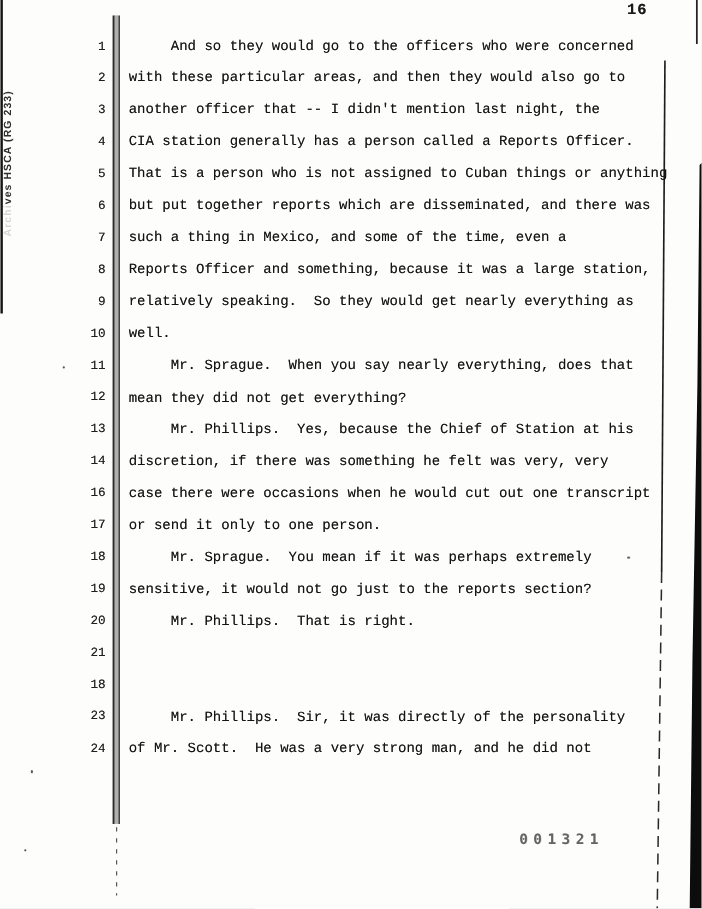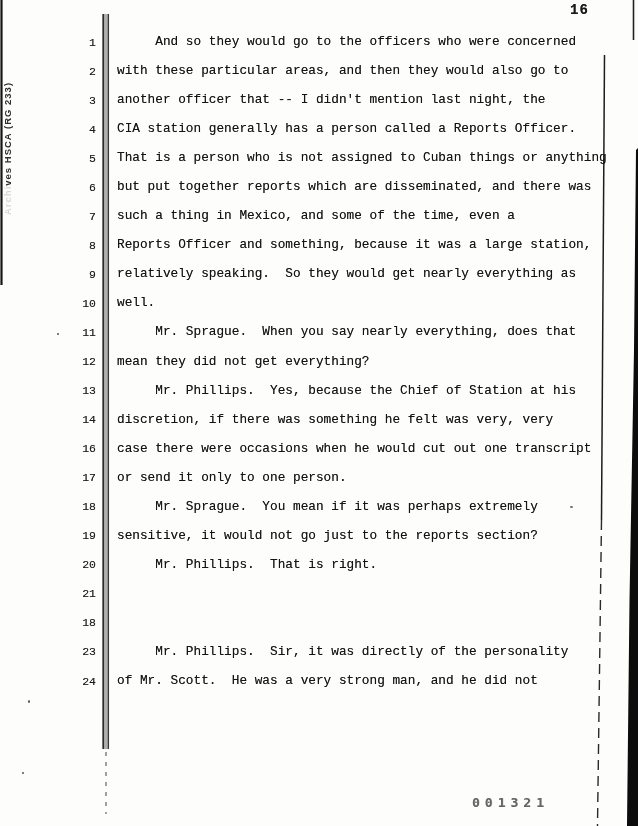--- a/index.html
+++ b/index.html
@@ -58,21 +58,21 @@
     font-family:"Liberation Sans","DejaVu Sans",sans-serif;
     font-weight:bold;
     font-size:9.5px;
     letter-spacing:1px;
     color:#2e2e2e;
     white-space:pre;
   }
   .v-stamp .faded{opacity:.18;}
   
   .control-number{
-    position:absolute;left:472px;top:795px;
+    position:absolute;left:472px;top:756px;
     font-family:"DejaVu Sans Mono","Liberation Mono",monospace;
     font-size:13px;font-weight:600;
     letter-spacing:5px;
     color:#4a4a4a;
     opacity:.85;
     text-shadow:.5px 0 0 rgba(90,90,90,.4);
   }
   
   .speck{position:absolute;background:#555;border-radius:50%;}
   .speck.s1{left:57px;top:333px;width:2px;height:2px;}

